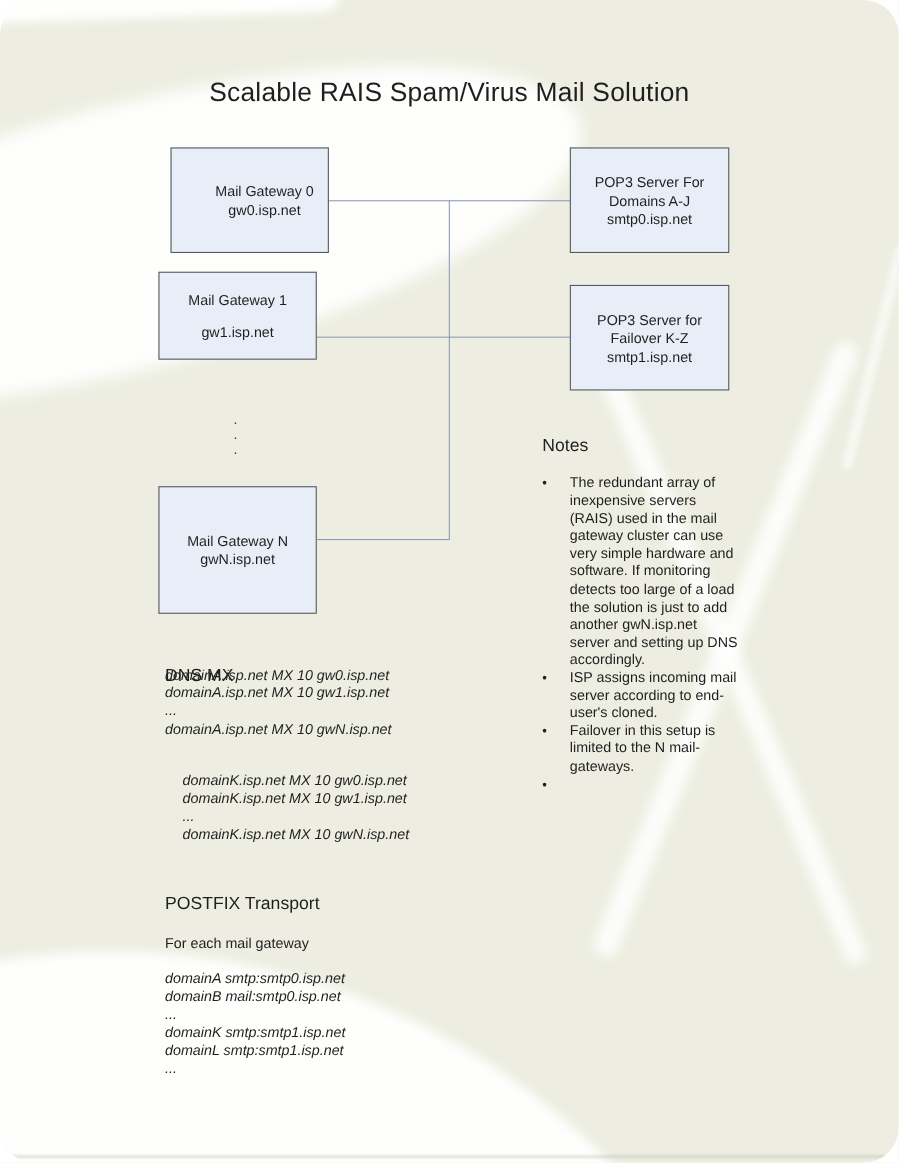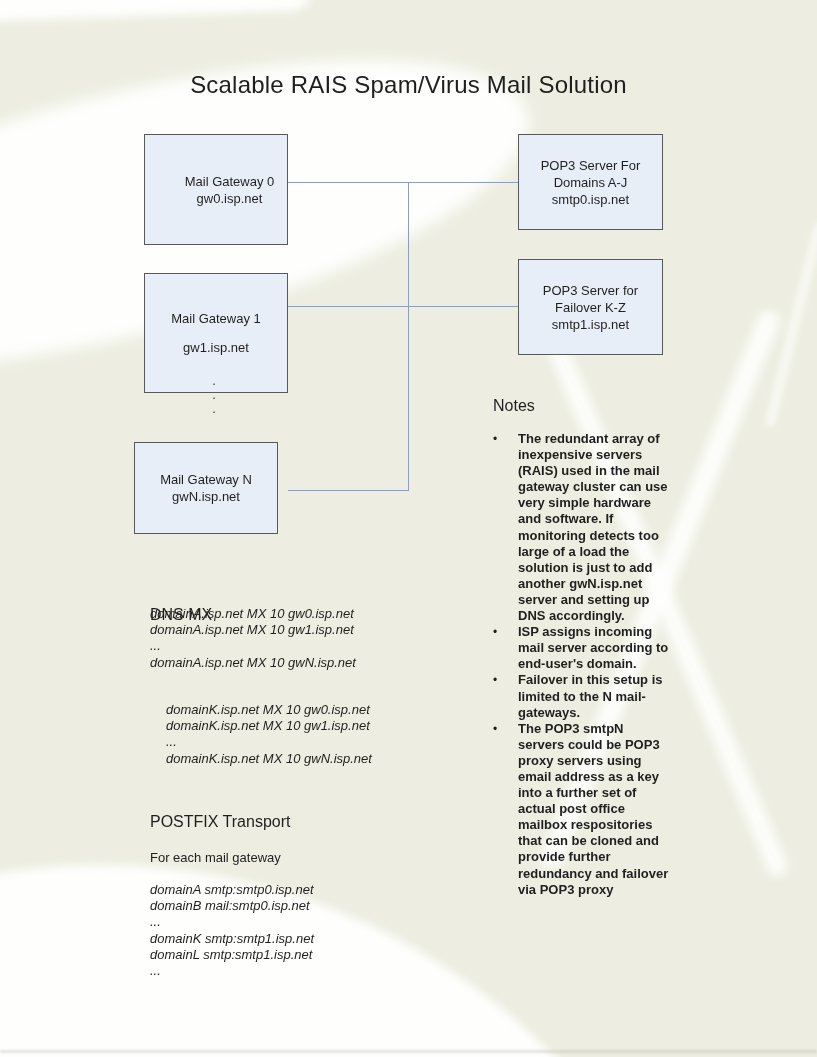--- a/index.html
+++ b/index.html
@@ -9,20 +9,21 @@
     --connector:#8e9cbd;
     --text:#1f1f1f;
   }
   html,body{margin:0;padding:0;}
   body{font-family:"Liberation Sans","DejaVu Sans",sans-serif;}
   #page{
     position:relative;
     width:817px;height:1057px;
     background:var(--background);
     overflow:hidden;
+    border-radius:32px;
   }
   
   .deco{position:absolute;background:rgba(255,255,255,0.93);pointer-events:none;}
   #deco-top-strip{left:-30px;top:-18px;width:340px;height:34px;transform:rotate(-2deg);border-radius:17px;filter:blur(4px);}
   #deco-left-swoosh{left:-300px;top:95px;width:840px;height:240px;border-radius:50%;transform:rotate(-14deg);filter:blur(7px);}
   #deco-bottom-curve{left:-535px;top:865px;width:1270px;height:1270px;border-radius:50%;filter:blur(5px);}
   #deco-x-band-a{left:360px;top:579px;width:600px;height:22px;transform:rotate(112deg);border-radius:11px;filter:blur(5px);opacity:.9;}
   #deco-x-band-b{left:350px;top:580px;width:620px;height:20px;transform:rotate(67deg);border-radius:10px;filter:blur(5px);opacity:.9;}
   #deco-right-arc{left:790px;top:220px;width:9px;height:210px;transform:rotate(14deg);border-radius:5px;filter:blur(3px);opacity:.7;}
   #page-bottom-edge{position:absolute;left:0;top:1050px;width:817px;height:3px;background:rgba(168,168,152,0.30);filter:blur(1px);}
@@ -36,23 +37,23 @@
 
   
   .box{
     position:absolute;z-index:2;
     background:var(--box-fill);
     border:1.5px solid var(--box-border);
     display:flex;flex-direction:column;align-items:center;justify-content:center;
     text-align:center;font-size:13px;line-height:17px;color:var(--text);
     box-sizing:border-box;
   }
-  #box-gw0{left:144px;top:134px;width:144px;height:111px;padding-left:27px;}
-  #box-gw1{left:144px;top:273px;width:144px;height:120px;gap:12px;}
-  #box-gwn{left:134px;top:442px;width:144px;height:92px;text-align:right;}
+  #box-gw0{left:155px;top:134px;width:144px;height:96px;padding-left:27px;}
+  #box-gw1{left:144px;top:247px;width:144px;height:80px;gap:12px;}
+  #box-gwn{left:144px;top:442px;width:144px;height:116px;text-align:right;}
   #box-pop0{left:518px;top:134px;width:145px;height:96px;}
   #box-pop1{left:518px;top:259px;width:145px;height:96px;}
 
   #gateway-ellipsis{
     position:absolute;left:206px;top:374px;width:16px;z-index:2;
     text-align:center;font-size:13px;line-height:14px;color:#3a3a3a;
   }
 
   
   .abs{position:absolute;z-index:2;color:var(--text);}
@@ -62,21 +63,21 @@
   #postfix-heading{left:150px;top:813px;}
   #notes-heading{left:493px;top:397px;}
   .body-lines{font-size:13px;line-height:16.2px;white-space:nowrap;font-style:italic;}
   #dns-block1{left:150px;top:606px;}
   #dns-block2{left:150px;top:702px;margin-left:16px;}
   #postfix-sub{left:150px;top:850px;font-size:13px;line-height:16px;}
   #postfix-lines{left:150px;top:882px;}
   #notes-list{left:493px;top:431px;width:185px;}
   .note-item{display:flex;align-items:flex-start;}
   .note-bullet{flex:none;width:25px;font-size:12px;line-height:16.1px;}
-  .note-text{width:153px;font-size:13px;line-height:16.1px;font-weight:bold;}
+  .note-text{width:153px;font-size:13px;line-height:16.1px;}
 </style>
 </head>
 <body>
 
 <div id="page">
 
   <div class="deco" id="deco-top-strip"></div>
   <div class="deco" id="deco-left-swoosh"></div>
   <div class="deco" id="deco-bottom-curve"></div>
   <div class="deco" id="deco-x-band-a"></div>
@@ -146,25 +147,24 @@
   </div>
 
   <div class="abs section-heading" id="notes-heading">Notes</div>
   <div class="abs" id="notes-list">
     <div class="note-item">
       <span class="note-bullet">•</span>
       <span class="note-text">The redundant array of inexpensive servers (RAIS)  used in the mail gateway cluster can use very simple hardware and software. If monitoring detects too large of a load the solution is just to add another gwN.isp.net server and setting up DNS accordingly.</span>
     </div>
     <div class="note-item">
       <span class="note-bullet">•</span>
-      <span class="note-text">ISP assigns incoming mail server according to end-user's domain.</span>
+      <span class="note-text">ISP assigns incoming mail server according to end-user's cloned.</span>
     </div>
     <div class="note-item">
       <span class="note-bullet">•</span>
       <span class="note-text">Failover in this setup is limited to the N mail-gateways.</span>
     </div>
     <div class="note-item">
       <span class="note-bullet">•</span>
-      <span class="note-text">The POP3 smtpN servers could be POP3 proxy servers using email address as a key into a further set of actual post office mailbox respositories that can be cloned and provide further redundancy and failover via POP3 proxy</span>
     </div>
   </div>
 
 </div>
 
 </body></html>

